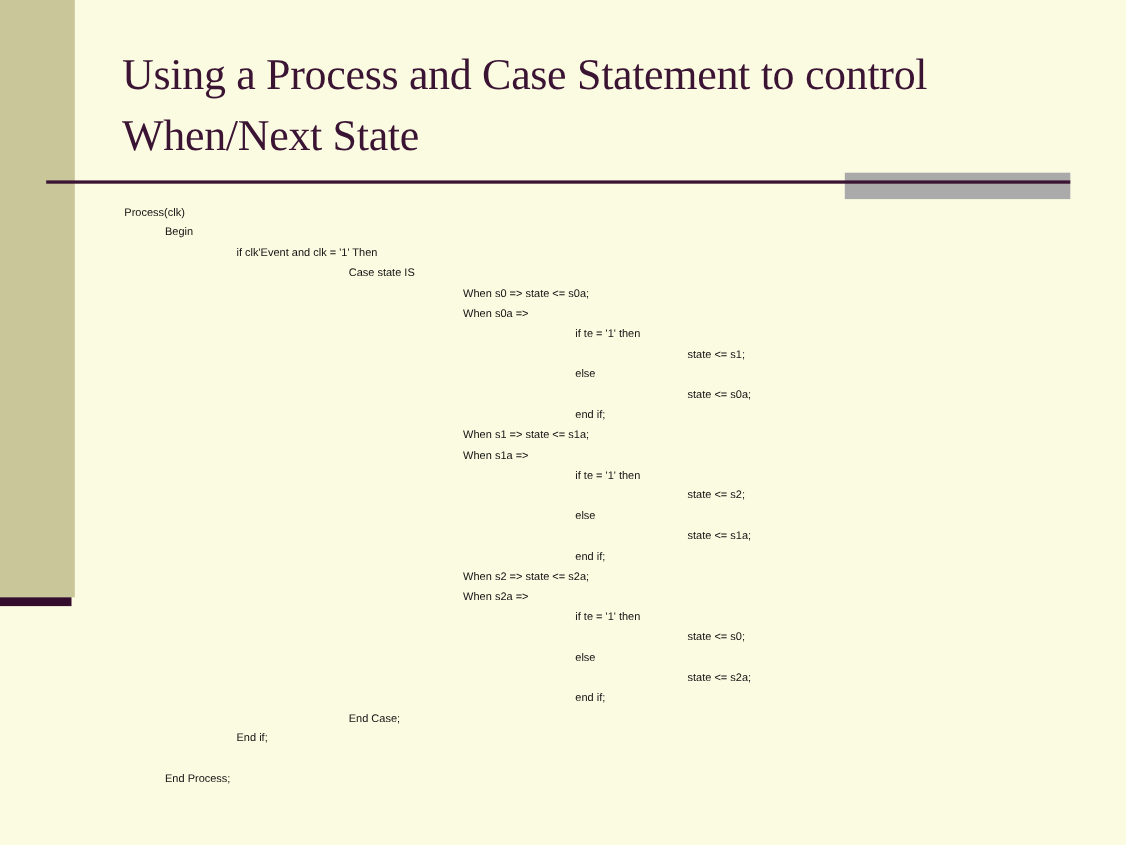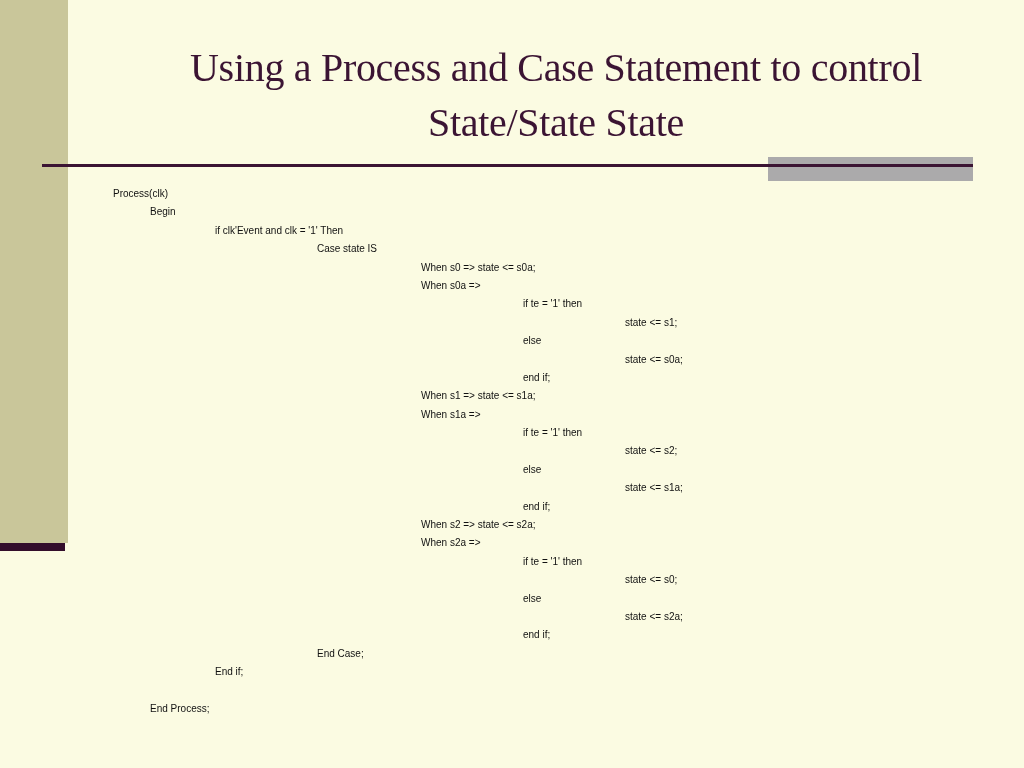--- a/index.html
+++ b/index.html
@@ -58,21 +58,20 @@
     margin: 0;
     font-family: "Liberation Serif", serif;
     font-weight: normal;
     font-size: 40px;
     line-height: 55px;
     letter-spacing: -0.3px;
     color: var(--title-color, #3B1433);
   }
   .title-line {
     display: block;
-    text-align: center;
   }
   .code {
     position: absolute;
     left: 113px;
     top: 185px;
     width: 900px;
     font-family: "Liberation Sans", sans-serif;
     font-size: 10px;
     line-height: 18.4px;
     color: var(--code-color, #111111);
@@ -85,16 +84,16 @@
 </head>
 <body>
 
 <div class="slide">
   <div class="left-band"></div>
   <div class="accent-bar"></div>
   <div class="gray-block"></div>
   <div class="title-rule"></div>
   <h1 class="title">
     <span class="title-line">Using a Process and Case Statement to control</span>
-    <span class="title-line">State/State State</span>
+    <span class="title-line">When/Next State</span>
   </h1>
   <div class="code" id="code-block"><div class="code-line" style="padding-left: 0px;">Process(clk)</div><div class="code-line" style="padding-left: 37px;">Begin</div><div class="code-line" style="padding-left: 102px;">if clk'Event and clk = '1' Then</div><div class="code-line" style="padding-left: 204px;">Case state IS</div><div class="code-line" style="padding-left: 308px;">When s0 =&gt; state &lt;= s0a;</div><div class="code-line" style="padding-left: 308px;">When s0a =&gt;</div><div class="code-line" style="padding-left: 410px;">if te = '1' then</div><div class="code-line" style="padding-left: 512px;">state &lt;= s1;</div><div class="code-line" style="padding-left: 410px;">else</div><div class="code-line" style="padding-left: 512px;">state &lt;= s0a;</div><div class="code-line" style="padding-left: 410px;">end if;</div><div class="code-line" style="padding-left: 308px;">When s1 =&gt; state &lt;= s1a;</div><div class="code-line" style="padding-left: 308px;">When s1a =&gt;</div><div class="code-line" style="padding-left: 410px;">if te = '1' then</div><div class="code-line" style="padding-left: 512px;">state &lt;= s2;</div><div class="code-line" style="padding-left: 410px;">else</div><div class="code-line" style="padding-left: 512px;">state &lt;= s1a;</div><div class="code-line" style="padding-left: 410px;">end if;</div><div class="code-line" style="padding-left: 308px;">When s2 =&gt; state &lt;= s2a;</div><div class="code-line" style="padding-left: 308px;">When s2a =&gt;</div><div class="code-line" style="padding-left: 410px;">if te = '1' then</div><div class="code-line" style="padding-left: 512px;">state &lt;= s0;</div><div class="code-line" style="padding-left: 410px;">else</div><div class="code-line" style="padding-left: 512px;">state &lt;= s2a;</div><div class="code-line" style="padding-left: 410px;">end if;</div><div class="code-line" style="padding-left: 204px;">End Case;</div><div class="code-line" style="padding-left: 102px;">End if;</div><div class="code-line" style="padding-left: 0px;">&nbsp;</div><div class="code-line" style="padding-left: 37px;">End Process;</div></div>
 </div>
 
 </body></html>

